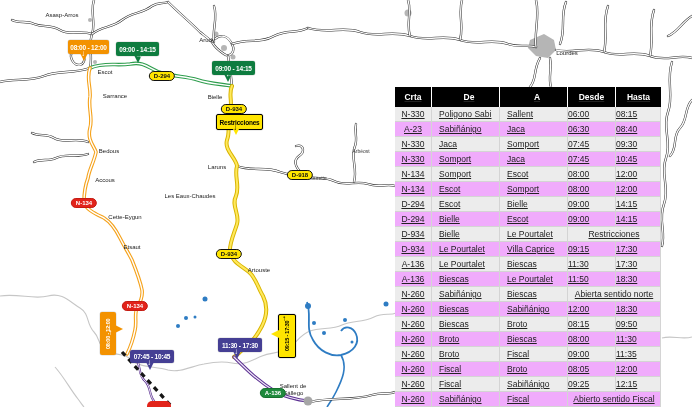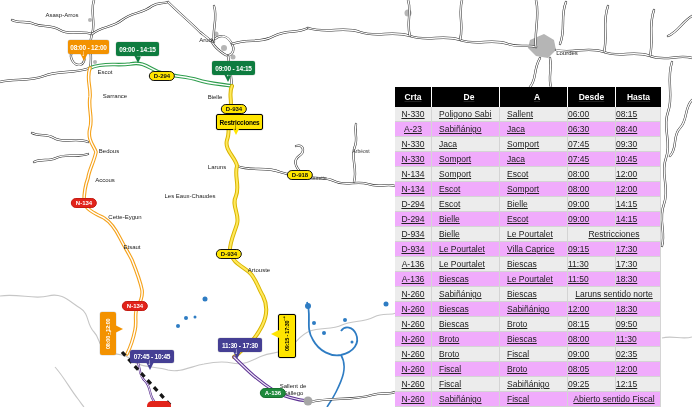--- a/index.html
+++ b/index.html
@@ -316,21 +316,21 @@
           <div class="cell c-crta">A-136</div>
           <div class="cell c-de">Biescas</div>
           <div class="cell c-a">Le Pourtalet</div>
           <div class="cell c-desde">11:50</div>
           <div class="cell c-hasta">18:30</div>
         </div>
         <div class="row">
           <div class="cell c-crta">N-260</div>
           <div class="cell c-de">Sabiñánigo</div>
           <div class="cell c-a">Biescas</div>
-          <div class="cell c-span">Laruns sentido norte</div>
+          <div class="cell c-span">Abierta sentido norte</div>
         </div>
         <div class="row">
           <div class="cell c-crta">N-260</div>
           <div class="cell c-de">Biescas</div>
           <div class="cell c-a">Sabiñánigo</div>
           <div class="cell c-desde">12:00</div>
           <div class="cell c-hasta">18:30</div>
         </div>
         <div class="row">
           <div class="cell c-crta">N-260</div>
@@ -344,21 +344,21 @@
           <div class="cell c-de">Broto</div>
           <div class="cell c-a">Biescas</div>
           <div class="cell c-desde">08:00</div>
           <div class="cell c-hasta">11:30</div>
         </div>
         <div class="row">
           <div class="cell c-crta">N-260</div>
           <div class="cell c-de">Broto</div>
           <div class="cell c-a">Fiscal</div>
           <div class="cell c-desde">09:00</div>
-          <div class="cell c-hasta">02:35</div>
+          <div class="cell c-hasta">11:35</div>
         </div>
         <div class="row">
           <div class="cell c-crta">N-260</div>
           <div class="cell c-de">Fiscal</div>
           <div class="cell c-a">Broto</div>
           <div class="cell c-desde">08:05</div>
           <div class="cell c-hasta">12:00</div>
         </div>
         <div class="row">
           <div class="cell c-crta">N-260</div>

